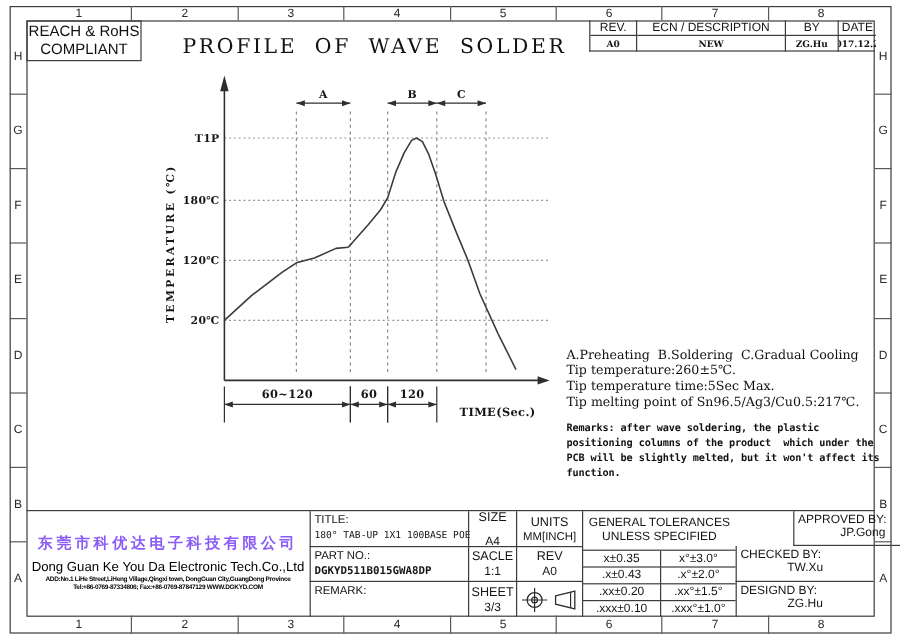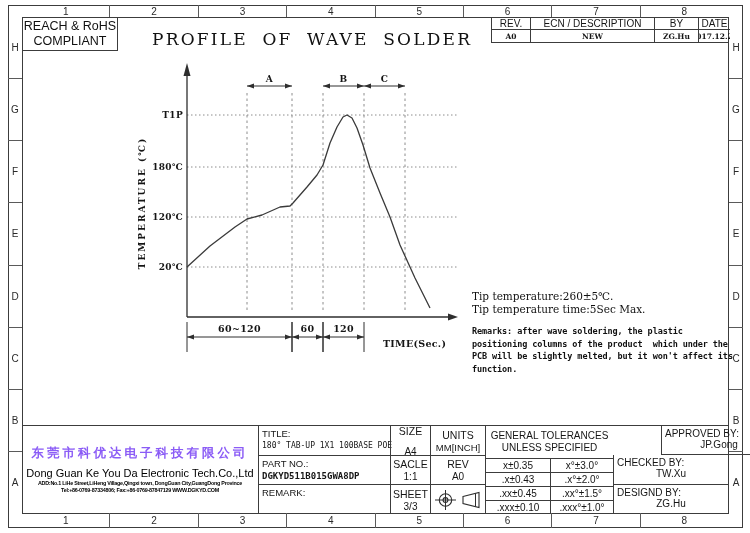--- a/index.html
+++ b/index.html
@@ -183,22 +183,24 @@
       <line x1="236" y1="267" x2="236" y2="297" class="thin"></line>
       <line x1="195" y1="282" x2="236" y2="282" class="thin"></line>
       <polygon points="195,282 202,279.5 202,284.5" class="solid"></polygon>
       <polygon points="236,282 229,279.5 229,284.5" class="solid"></polygon>
       <text x="215.5" y="277" text-anchor="middle" class="cl dl">120</text>
       <text x="255" y="292" class="cl dl">TIME(Sec.)</text>
       <text x="17" y="148" text-anchor="middle" class="cl ylab" transform="rotate(-90 17 148)">TEMPERATURE (℃)</text>
     </svg>
 
   <div class="abs" id="notes">
+    <div class="legend">A.Preheating  B.Soldering  C.Gradual Cooling</div>
     <div class="tip">Tip temperature:260±5℃.</div>
     <div class="tip">Tip temperature time:5Sec Max.</div>
+    <div class="tip">Tip melting point of Sn96.5/Ag3/Cu0.5:217℃.</div>
     <div id="remarks">Remarks: after wave soldering, the plastic
 positioning columns of the product  which under the
 PCB will be slightly melted, but it won't affect its
 function.</div>
   </div>
 
   <div class="abs" id="title-block">
 
     <div class="tb-cell" id="logo-cell">
       <div id="company-cn">东莞市科优达电子科技有限公司</div>
@@ -252,21 +254,21 @@
     </div>
 
     <div class="tb-cell bl bb ctr" style="left:463px;top:0;width:128px;height:33px;font-size:10px;line-height:12px;">
       <div>GENERAL TOLERANCES</div>
       <div>UNLESS SPECIFIED</div>
     </div>
     <div class="tb-cell bl bb tol-val" style="left:463px;top:33px;width:65px;height:14px;">x±0.35</div>
     <div class="tb-cell bl bb tol-val" style="left:528px;top:33px;width:63px;height:14px;">x°±3.0°</div>
     <div class="tb-cell bl bb tol-val" style="left:463px;top:47px;width:65px;height:14px;">.x±0.43</div>
     <div class="tb-cell bl bb tol-val" style="left:528px;top:47px;width:63px;height:14px;">.x°±2.0°</div>
-    <div class="tb-cell bl bb tol-val" style="left:463px;top:61px;width:65px;height:14px;">.xx±0.45</div>
+    <div class="tb-cell bl bb tol-val" style="left:463px;top:61px;width:65px;height:14px;">.xx±0.20</div>
     <div class="tb-cell bl bb tol-val" style="left:528px;top:61px;width:63px;height:14px;">.xx°±1.5°</div>
     <div class="tb-cell bl tol-val" style="left:463px;top:75px;width:65px;height:13px;">.xxx±0.10</div>
     <div class="tb-cell bl tol-val" style="left:528px;top:75px;width:63px;height:13px;">.xxx°±1.0°</div>
 
     <div class="tb-cell bl bb sign" style="left:591px;top:0;width:115px;height:29px;margin-left:48px;">
       <div class="tb-label">APPROVED BY:</div>
       <div class="tb-value">JP.Gong</div>
     </div>
     <div class="tb-cell bl bb sign" style="left:591px;top:29px;width:115px;height:30px;">
       <div class="tb-label">CHECKED BY:</div>

